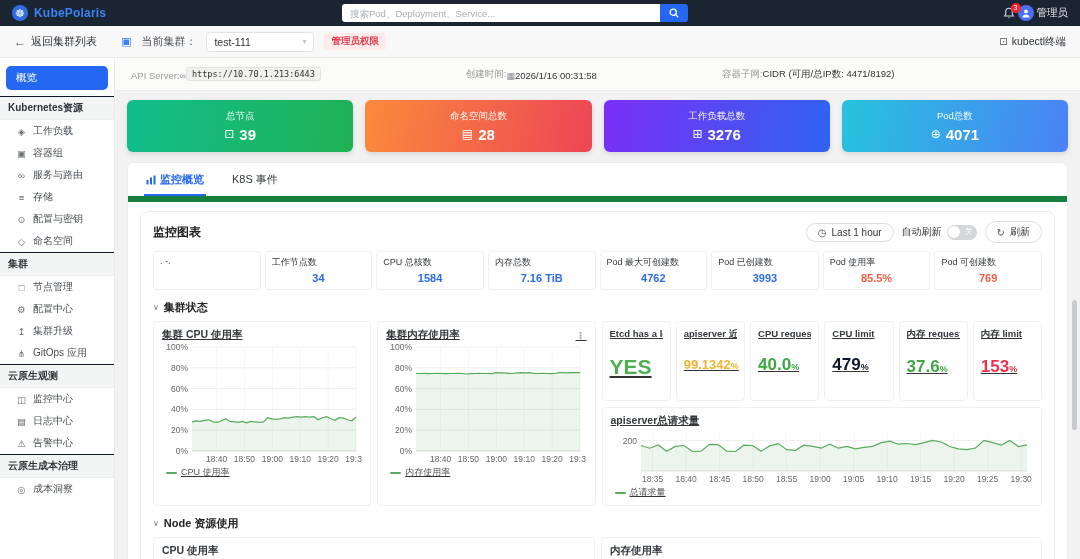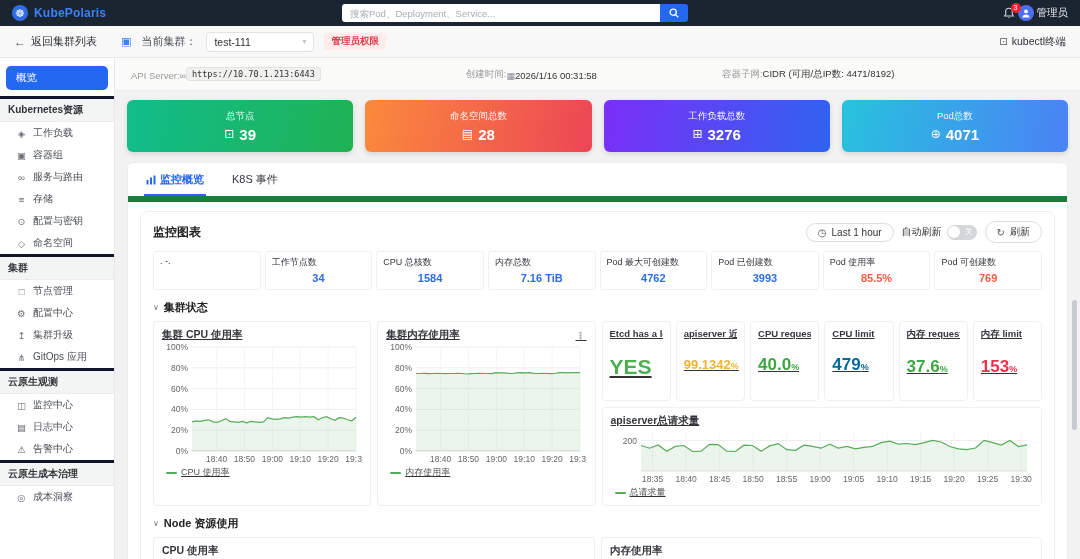--- a/index.html
+++ b/index.html
@@ -31,21 +31,21 @@
   .select { width:108px; height:20px; background:#fff; border:1px solid #e2e3e5; border-radius:4px; display:flex; align-items:center; justify-content:space-between; padding:0 7px; font-size:10.5px; color:#333; cursor:pointer; }
   .select .chev { color:#c2c5c9; font-size:8px; }
   .role-badge { background:#fdeceb; color:#e23c4f; font-size:9.5px; padding:2px 7px; border-radius:3px; font-weight:bold; }
   .terminal { margin-left:auto; display:flex; align-items:center; gap:4px; font-size:10.5px; color:#2d3138; cursor:pointer; }
   .terminal .tico { font-size:10px; color:#555; }
 
   
   .shell { display:flex; height:501px; }
   .sidebar { width:115px; background:#fff; border-right:1px solid #e8e9e8; overflow:hidden; padding-top:6px; }
   .ov-item { margin:2px 6px 6px; height:24px; background:#2468f2; border-radius:5px; color:#fff; font-size:10.5px; display:flex; align-items:center; padding-left:10px; cursor:pointer; }
-  .grp { background:#f3f4f4; border-top:3px solid #0f172a; border-bottom:1px solid #ededed; font-size:10px; font-weight:bold; color:#303338; padding:4px 8px; }
+  .grp { background:#f3f4f4; border-top:1px solid #0f172a; border-bottom:1px solid #ededed; font-size:10px; font-weight:bold; color:#303338; padding:4px 8px; }
   .sb-item { display:flex; align-items:center; gap:6px; padding:4px 6px 4px 16px; font-size:10px; color:#474c53; cursor:pointer; }
   .sb-ic { width:11px; font-size:9.5px; color:#6a6f76; text-align:center; }
 
   
   .content { flex:1; background:#f1f2f1; overflow:hidden; }
   .info-row { height:33px; background:#fbfbfa; border-bottom:1px solid #ececec; display:flex; align-items:center; padding:0 16px; font-size:9.5px; color:#999; }
   .info-item { display:flex; align-items:flex-end; }
   .i2 { margin-left:145px; } .i3 { margin-left:125px; }
   .code-box { font-family:"DejaVu Sans Mono","Liberation Mono",monospace; font-size:8.5px; background:#f1f1f0; border:1px solid #e2e2e0; border-radius:3px; padding:1px 5px; color:#333; }
   .info-val { color:#333; }
@@ -457,21 +457,21 @@
                 <div class="mini-card">
                     <div class="mini-label">apiserver 近3</div>
                     <div class="mini-value" style="font-size: 13px; color: rgb(240, 180, 47);"><span>99.1342</span><span class="mini-suffix">%</span></div>
                   </div>
                 <div class="mini-card">
                     <div class="mini-label">CPU request</div>
                     <div class="mini-value" style="color: rgb(61, 167, 66);"><span>40.0</span><span class="mini-suffix">%</span></div>
                   </div>
                 <div class="mini-card">
                     <div class="mini-label">CPU limit</div>
-                    <div class="mini-value" style="color: #0369a1;"><span>479</span><span class="mini-suffix">%</span></div>
+                    <div class="mini-value" style="color: #0f172a;"><span>479</span><span class="mini-suffix">%</span></div>
                   </div>
                 <div class="mini-card">
                     <div class="mini-label">内存 request</div>
                     <div class="mini-value" style="color: rgb(61, 167, 66);"><span>37.6</span><span class="mini-suffix">%</span></div>
                   </div>
                 <div class="mini-card">
                     <div class="mini-label">内存 limit</div>
                     <div class="mini-value" style="color: rgb(239, 47, 74);"><span>153</span><span class="mini-suffix">%</span></div>
                   </div>
               </div>

